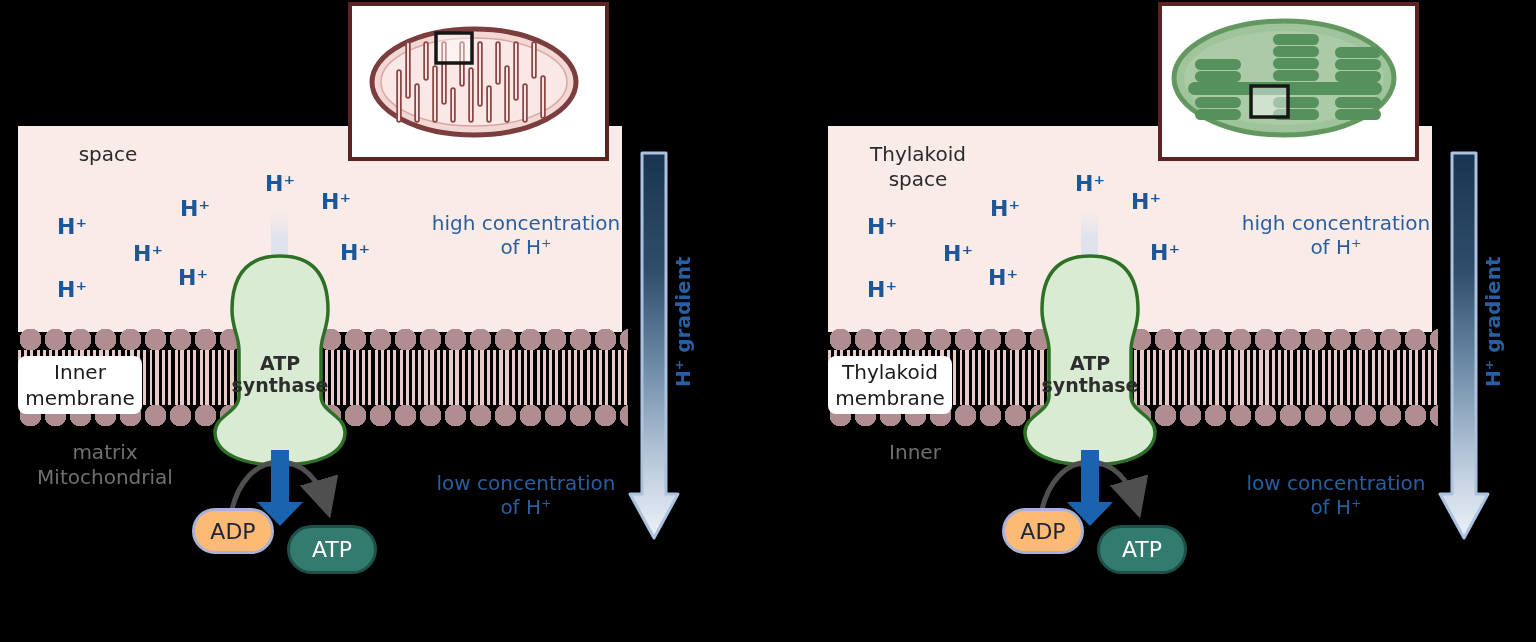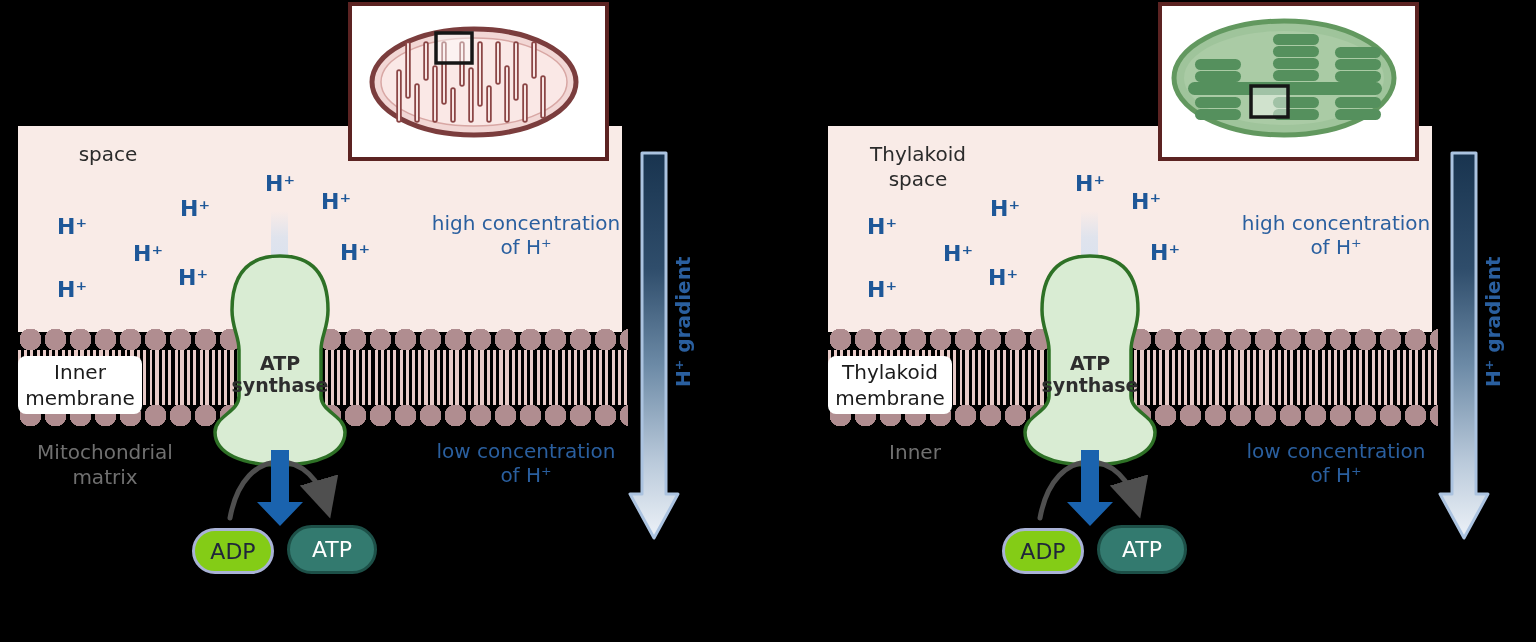--- a/index.html
+++ b/index.html
@@ -32,32 +32,32 @@
     font-size:20px; line-height:1.3; color:#1b1b1b; }
 
   .space-label { left:28px; top:142px; width:160px; text-align:center;
     font-size:20px; line-height:1.25; color:#2b2b2b; }
 
   .ion { position:absolute; transform:translate(-50%,-50%);
     font-weight:700; font-size:22px; color:#1e5798; }
 
   .conc { width:196px; text-align:center; font-size:20px; line-height:1.18; color:#2a5f9f; }
   .conc.high { left:428px; top:212px; }
-  .conc.low  { left:428px; top:440px;text-align:center; }
+  .conc.low  { left:428px; top:472px;text-align:center; }
 
   .matrix-label { left:22px; top:440px; width:166px; text-align:center;
     font-size:20px; line-height:1.25; color:#707070; }
 
   .enzyme-label { left:210px; top:352px; width:140px; text-align:center;
     font-weight:700; font-size:19px; line-height:1.18; color:#2e2e2e; }
 
   .pill { position:absolute; border-radius:999px; display:flex; align-items:center;
     justify-content:center; font-size:22px; }
-  .pill.adp { left:192px; top:528px; width:76px; height:40px;
-    background:#84cc16; border:3px solid #a9b2d6; color:#20263a; }
+  .pill.adp { left:192px; top:508px; width:76px; height:40px;
+    background:#fdba74; border:3px solid #a9b2d6; color:#20263a; }
   .pill.atp { left:287px; top:525px; width:84px; height:43px;
     background:#337a6f; border:3.5px solid #1d5048; color:#ffffff; }
 
   .inset { left:348px; top:2px; width:253px; height:151px;
     background:#fff; border:4px solid #5c2322; overflow:hidden; }
 
   .grad-arrow { left:628px; top:150px; }
 
   .vlabel { left:660px; top:228px; width:46px; height:188px;
     writing-mode:vertical-rl; transform:rotate(180deg);
@@ -116,22 +116,22 @@
     <path d="M 25,268 C 32,230 52,212 75,212 C 98,212 114,230 121,254" fill="none" stroke="#4f4f4f" stroke-width="5" stroke-linecap="round" marker-end="url(#gah0)"></path>
     <path d="M 66,200 H 84 V 252 H 98 L 75,276 L 52,252 H 66 Z" fill="#1a63ae"></path>
   </svg>
 
   <div class="abs enzyme-label">
     <div>ATP</div>
     <div>synthase</div>
   </div>
 
   <div class="abs matrix-label">
+    <div>matrix</div>
     <div>Mitochondrial</div>
-    <div>matrix</div>
   </div>
 
   <div class="abs conc low">
     <div>low concentration</div>
     <div>of H⁺</div>
   </div>
 
   <div class="pill adp">
     <span>ADP</span>
   </div>

